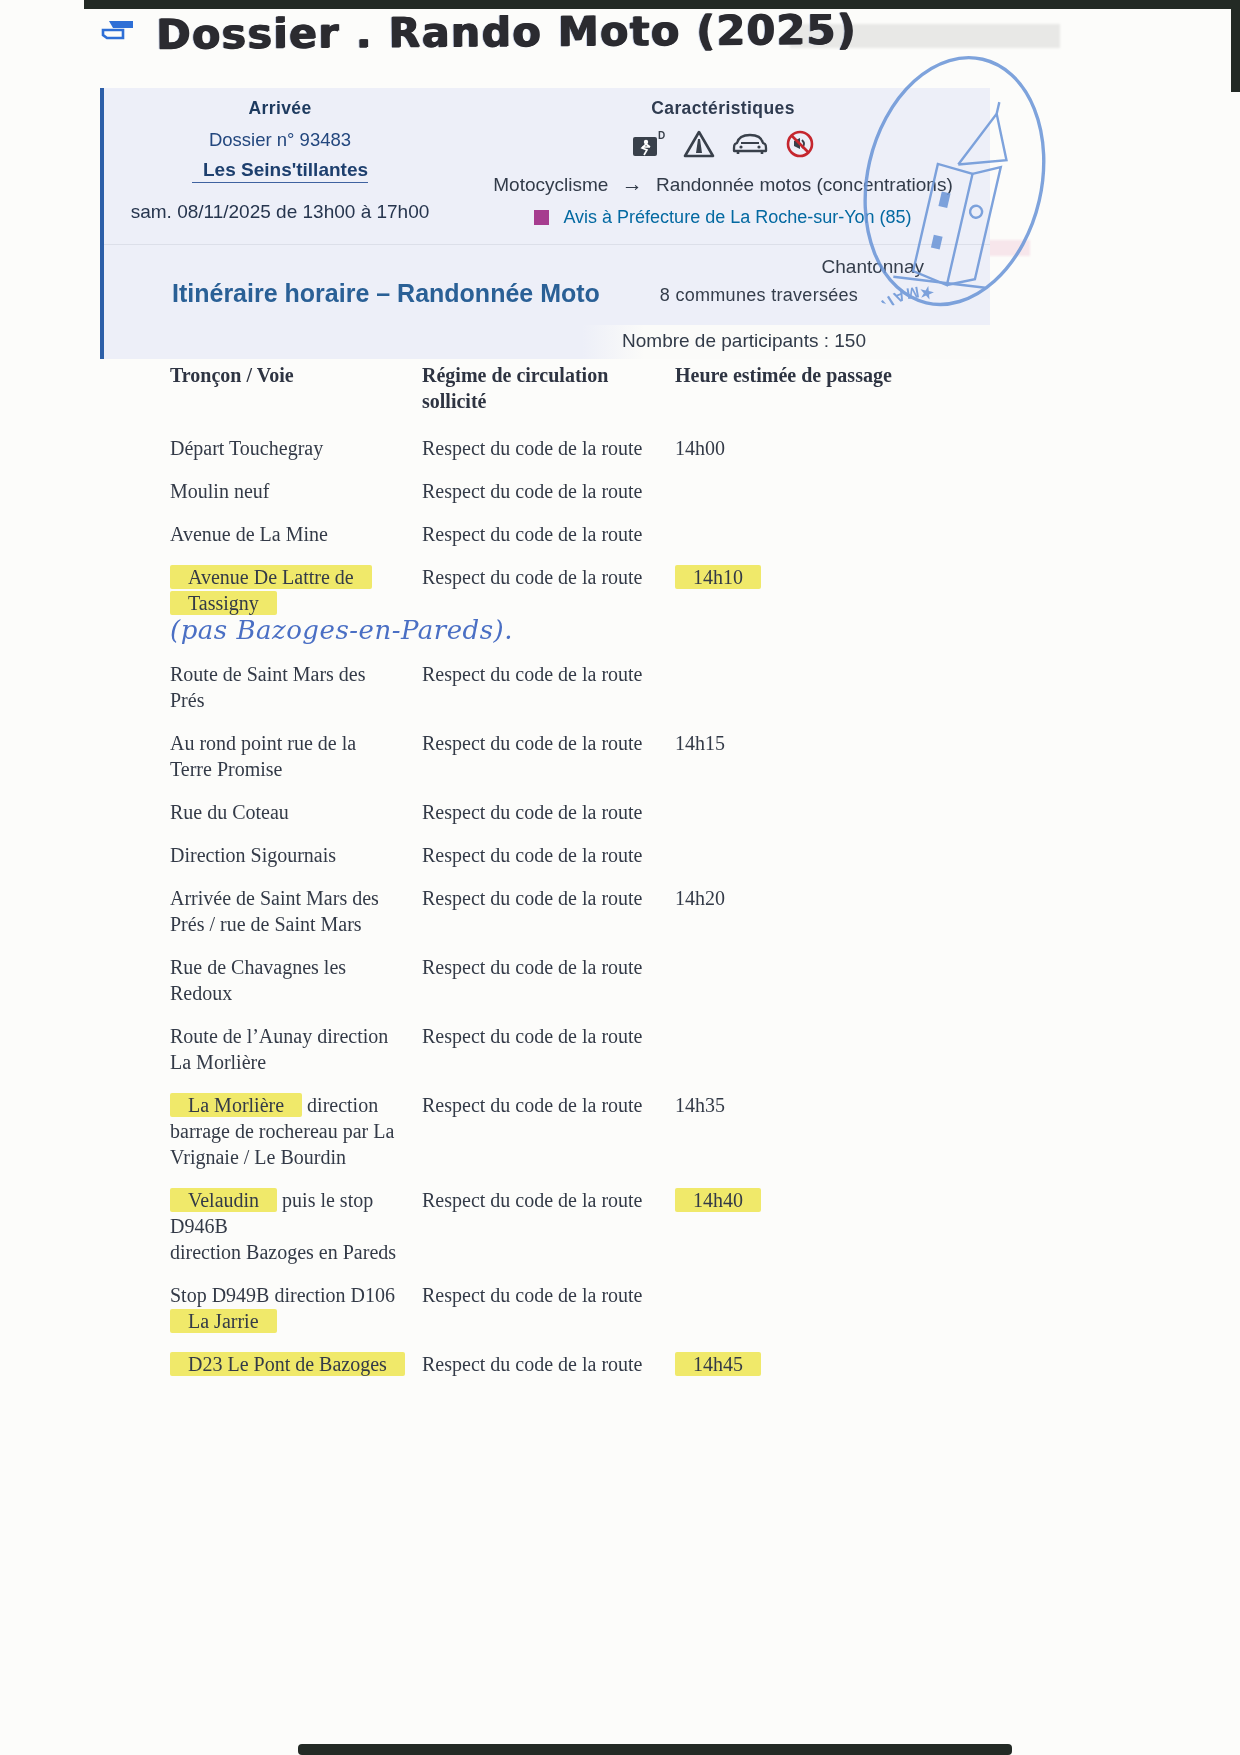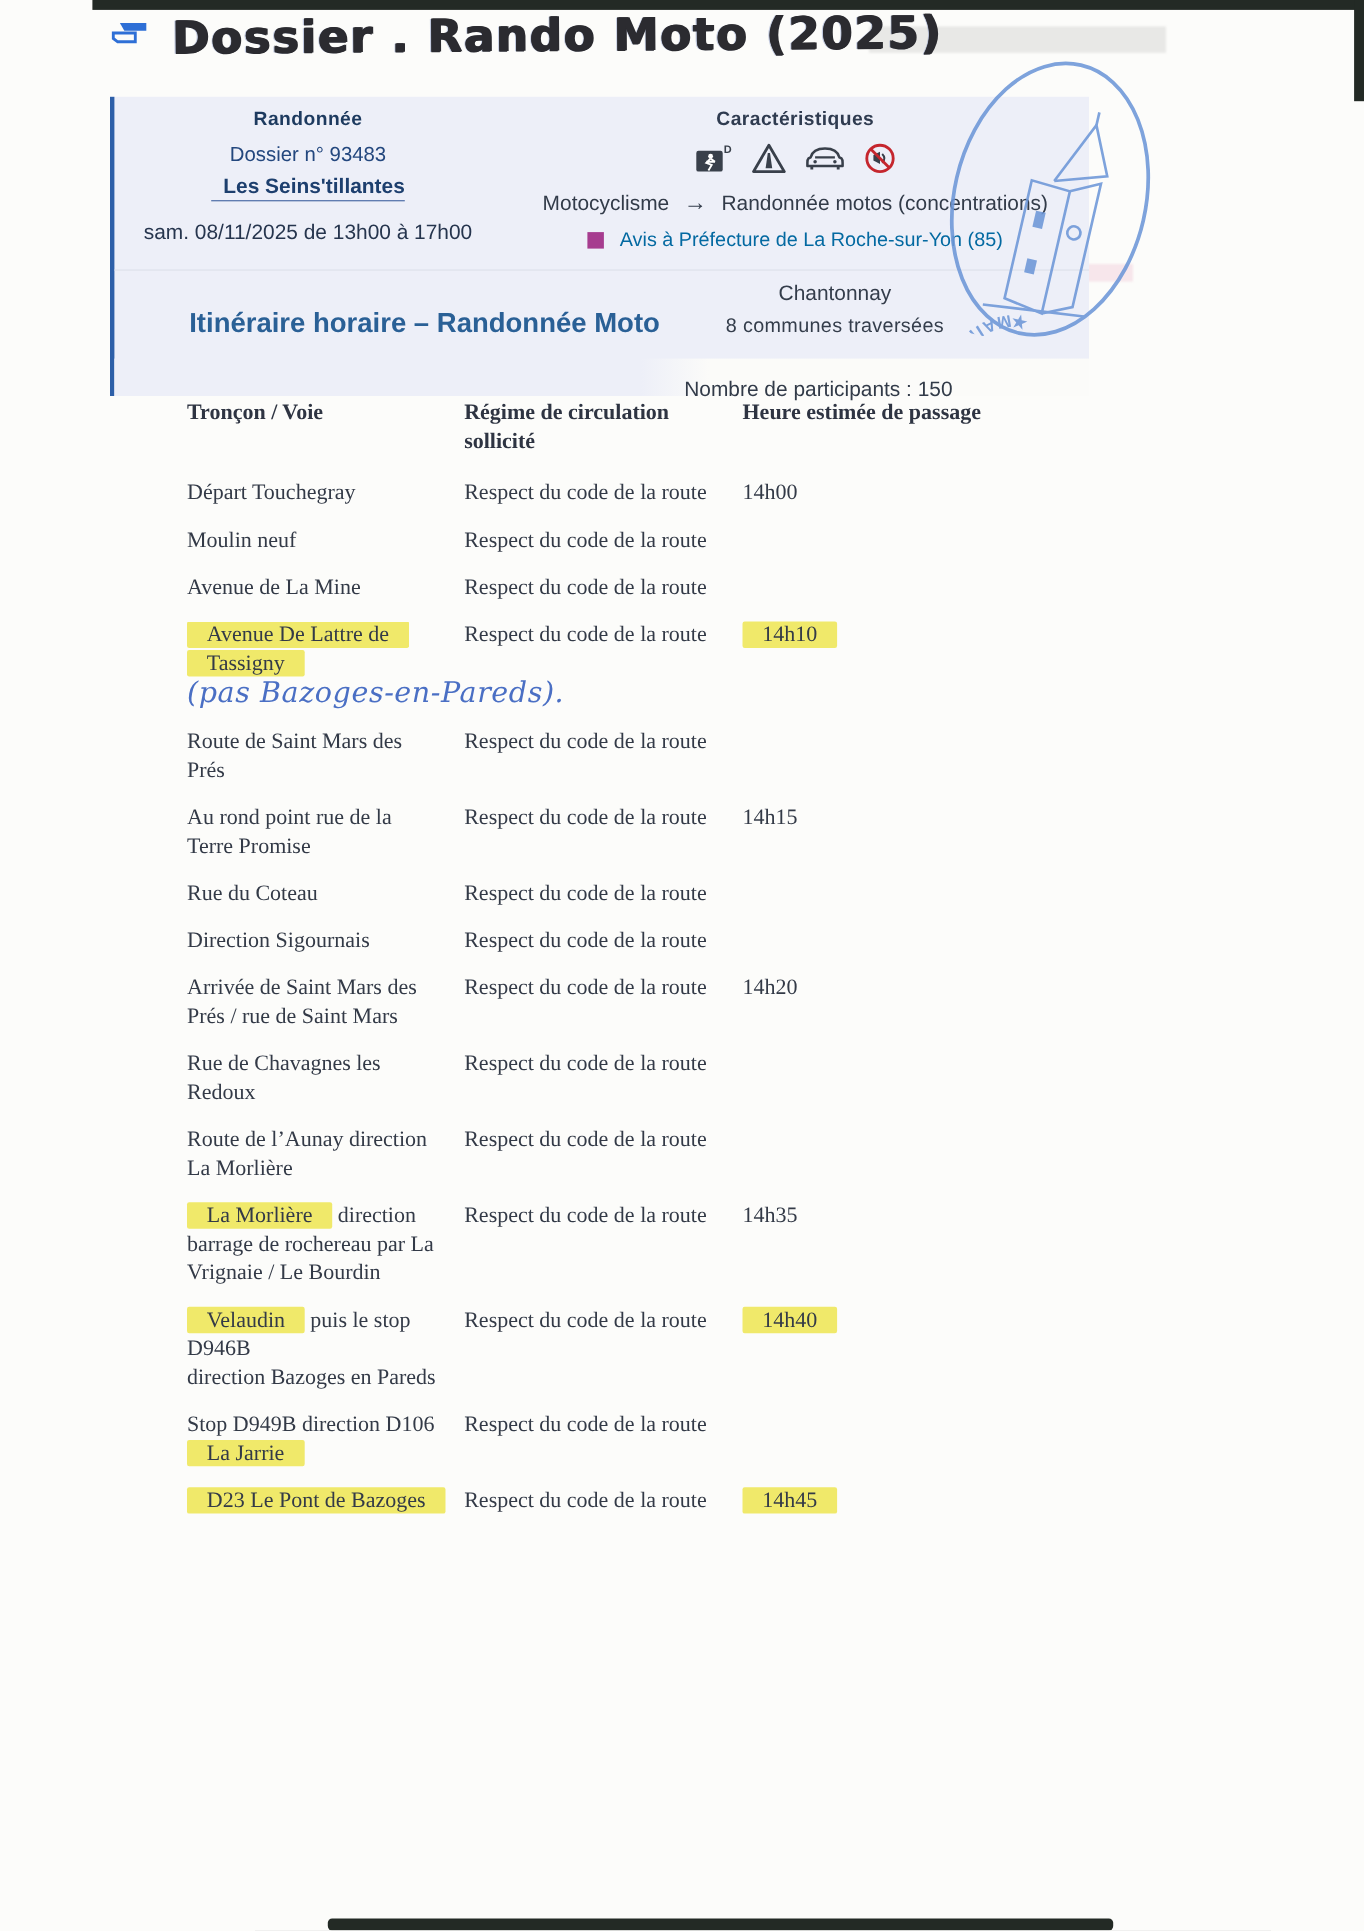--- a/index.html
+++ b/index.html
@@ -31,24 +31,24 @@
   .ev-date{font-size:19px;color:#26354e;}
   .chars-col{flex:1;text-align:center;color:#323b49;}
   .icons-row{display:flex;justify-content:center;align-items:center;gap:17px;margin:4px 0 9px;}
   .moto-line{font-size:19px;color:#323b49;margin-bottom:11px;}
   .moto-line .arr{font-size:21px;padding:0 8px;}
   .notice-line{font-size:18px;color:#0369a1;}
   .sq{display:inline-block;width:15px;height:15px;background:var(--magenta,#a63c8f);margin-right:10px;vertical-align:-2px;}
   .band2{position:relative;height:80px;border-top:1px solid #dcdfe9;}
   .itin-title{position:absolute;left:68px;top:34px;font-size:25px;font-weight:bold;color:var(--itinerary-blue,#2a6096);}
   .city{position:absolute;left:490px;top:11px;width:330px;text-align:center;color:#343d4b;}
-  .city-name{font-size:19px;margin-bottom:7px;}
+  .city-name{font-size:19px;margin-bottom:7px;text-align:right;}
   .city-communes{font-size:18px;letter-spacing:.3px;}
   .band3{height:34px;background:linear-gradient(90deg,#edeff8 0%,#edeff8 54%,#fbfbf9 61%);}
-  .participants{margin-left:450px;width:380px;text-align:center;font-size:19px;color:#323b49;padding-top:18px;}
+  .participants{margin-left:450px;width:380px;text-align:center;font-size:19px;color:#323b49;padding-top:5px;}
 
   
   .stamp{position:absolute;left:858px;top:46px;transform:rotate(13deg);opacity:.88;pointer-events:none;}
 
   
   .rtable{position:absolute;left:170px;top:362px;width:790px;
     font-family:"Liberation Serif",serif;font-size:20px;line-height:26px;color:#333a47;}
   .thead{display:flex;font-weight:bold;color:#2e3442;margin-bottom:21px;white-space:pre-line;}
   .trow{display:flex;margin-bottom:17px;white-space:pre-line;}
   .col1{width:252px;flex:none;}
@@ -77,21 +77,21 @@
         <path d="M9 3 h24 v7 h-20 z" fill="#2e6fd6"></path>
         <path d="M3 12 h20 v8 h-16 l-4 -3 z" fill="none" stroke="#2e6fd6" stroke-width="2.6"></path>
       </svg>
     </span>
     <div class="hand-title">Dossier . Rando Moto (2025)</div>
   </div>
 
   <div class="info-box">
     <div class="band1">
       <div class="id-col">
-        <div class="heading">Randonnée</div>
+        <div class="heading">Arrivée</div>
         <div class="dossier">Dossier n° 93483</div>
         <div><span class="club">Les Seins'tillantes</span></div>
         <div class="ev-date">sam. 08/11/2025 de 13h00 à 17h00</div>
       </div>
       <div class="chars-col">
         <div class="heading" style="color:#2f3b50">Caractéristiques</div>
         <div class="icons-row">
           <span>
             <svg width="34" height="28" viewBox="0 0 34 28">
               <rect x="1" y="7" width="24" height="19" rx="2" fill="#39404b"></rect>

